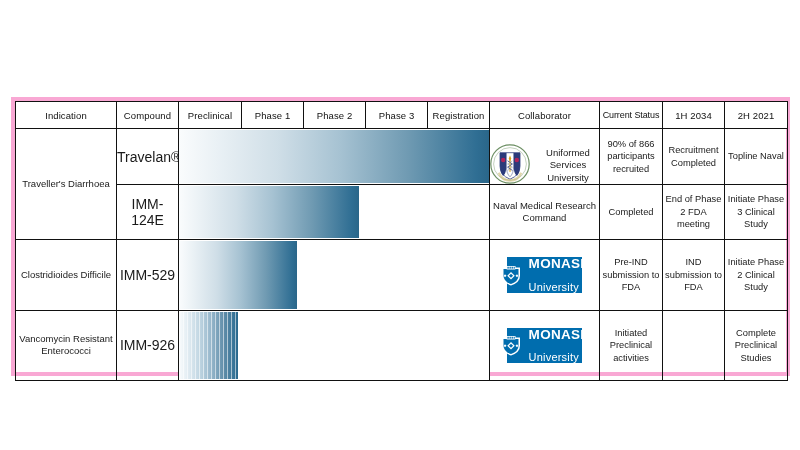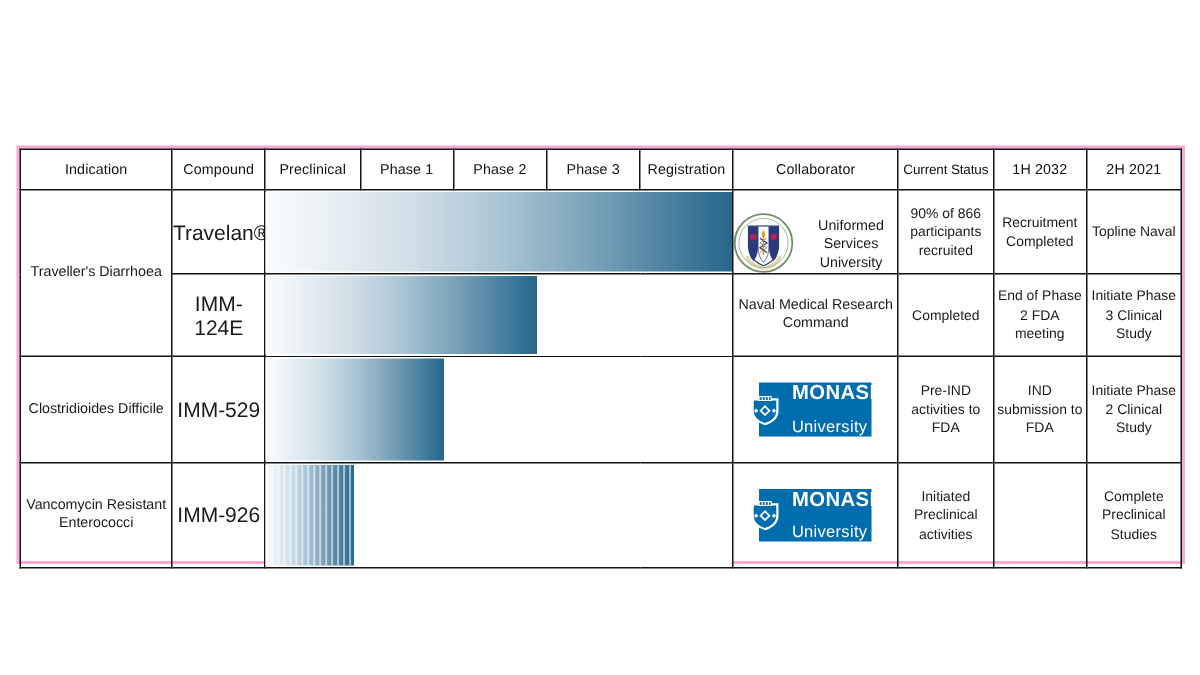--- a/index.html
+++ b/index.html
@@ -14,21 +14,21 @@
     font-family: "Liberation Sans", sans-serif;
     color: #1a1a1a;
   }
 
   #pipeline-wrap {
     position: absolute;
     left: 11px;
     top: 97px;
     width: 779px;
     height: 279px;
-    border: 2px solid #f9a8d4;
+    border: 4px solid #f9a8d4;
     box-sizing: border-box;
     background: #ffffff;
   }
 
   table.pipeline {
     border-collapse: collapse;
     table-layout: fixed;
     width: 100%;
     height: 100%;
   }
@@ -176,21 +176,21 @@
       <tr>
         <th>Indication</th>
         <th>Compound</th>
         <th>Preclinical</th>
         <th>Phase 1</th>
         <th>Phase 2</th>
         <th>Phase 3</th>
         <th>Registration</th>
         <th>Collaborator</th>
         <th class="tight">Current Status</th>
-        <th>1H 2032</th>
+        <th>1H 2034</th>
         <th>2H 2021</th>
       </tr>
     </thead>
 
     <tbody>
 
       <tr style="height:56px">
         <td class="indication" rowspan="2">Traveller's Diarrhoea</td>
 
         <td class="compound">Travelan®</td>
@@ -264,21 +264,21 @@
               <path d="M16 30 L20 34 L16 38 L12.5 34 Z" fill="#ffffff"></path>
               <path d="M48 30 L51.5 34 L48 38 L44 34 Z" fill="#ffffff"></path>
             </svg>
             <span class="monash-words">
               <span class="m1">MONASH</span>
               <span class="m2">University</span>
             </span>
           </div>
         </td>
 
-        <td class="status">Pre-IND activities to FDA</td>
+        <td class="status">Pre-IND submission to FDA</td>
         <td class="h1">IND submission to FDA</td>
         <td class="h2">Initiate Phase 2 Clinical Study</td>
       </tr>
 
       <tr style="height:54px">
         <td class="indication">Vancomycin Resistant Enterococci</td>
         <td class="compound">IMM-926</td>
 
         <td class="barcell" colspan="5">
           <div class="bar striped" style="width:19%"></div>

